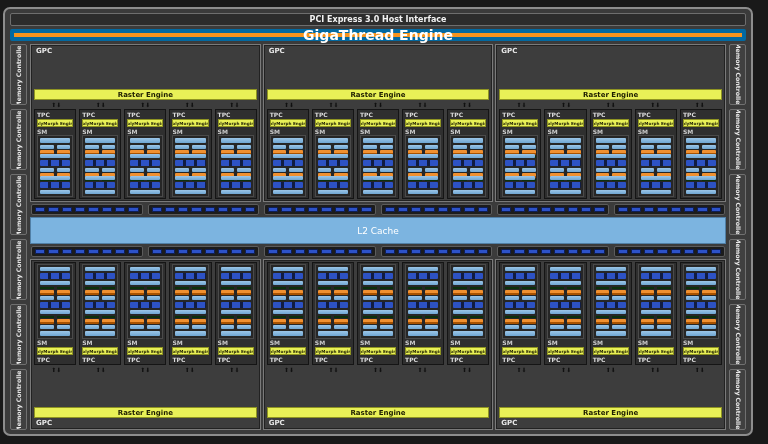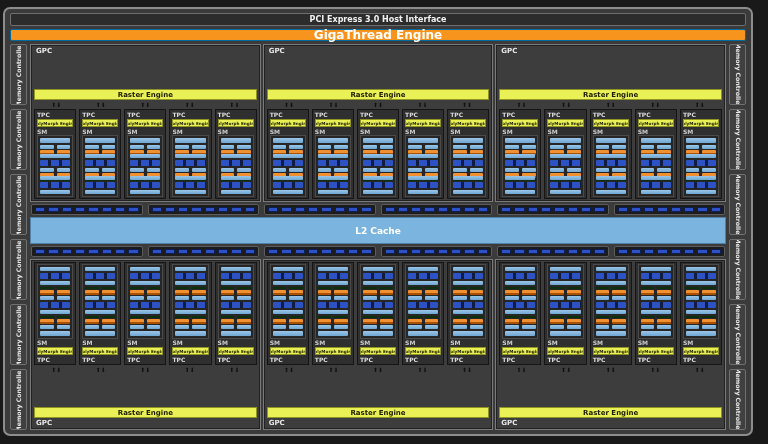--- a/index.html
+++ b/index.html
@@ -7,22 +7,22 @@
               font-family:"DejaVu Sans", sans-serif; }
   .stage { position:relative; width:768px; height:444px; background:#191919; }
 
   .panel { position:absolute; left:3px; top:7px; width:750px; height:429px;
            background:#3b3b3b; border:2px solid #8d8d8d; border-radius:7px;
            padding:4px 5px; display:flex; flex-direction:column; }
 
   .bar-pci { height:13px; margin-bottom:3px; background:#2c2c2c; border:1px solid #6e6e6e;
              border-radius:2px; color:#f2f2f2; font-size:8px; font-weight:bold;
              display:flex; align-items:center; justify-content:center; }
-  .bar-giga { height:12px; margin-bottom:3px; background:#f7941e; border:1px solid #0369a1;
-              border-radius:2px; color:#ffffff; font-size:12px; font-weight:bold;
+  .bar-giga { height:12px; margin-bottom:3px; background:#f7941e; border:4px solid #0369a1;
+              border-radius:2px; color:#ffffff; font-size:14px; font-weight:bold;
               display:flex; align-items:center; justify-content:center; }
 
   .main { flex:1; display:flex; gap:3px; min-height:0; }
 
   
   .mem-col { width:17px; display:flex; flex-direction:column; gap:4px; }
   .mem { flex:1; background:#404040; border:1px solid #707070; border-radius:2px;
          display:flex; align-items:center; justify-content:center; overflow:hidden; }
   .mem span { font-size:7px; font-weight:bold; color:#e6e6e6; white-space:nowrap;
               writing-mode:vertical-rl; transform:rotate(180deg) scale(0.88); }
@@ -33,21 +33,21 @@
   .gpc-row { display:flex; gap:2px; }
   .gpc-row.top { height:158px; }
   .gpc-row.bottom { flex:1; }
 
   .xbar { height:12px; display:flex; gap:5px; padding:0 1px; }
   .xgroup { flex:1; background:#1c1c1c; border:1px solid #5c5c5c; border-radius:2px;
             display:flex; gap:3px; align-items:center; padding:0 3px; }
   .xseg { flex:1; height:5px; background:#2d52c8; border:1px solid #0e1e55; border-radius:1px; }
 
   .l2 { height:30px; background:#7cb4e0; border:1px solid #517fa5; color:#ffffff;
-        font-size:9px; font-weight:bold; display:flex; align-items:center; justify-content:center; }
+        font-size:9px; font-weight:normal; display:flex; align-items:center; justify-content:center; }
 
   
   .gpc { flex:1; background:#3d3d3d; border:1px solid #7a7a7a; box-shadow:inset 0 0 0 1px #222;
          display:flex; flex-direction:column; padding:2px 3px; gap:1px; min-width:0; }
   .gpc.flipped { flex-direction:column-reverse; }
   .gpc-label { height:8px; line-height:8px; font-size:7px; font-weight:bold; color:#e8e8e8; padding-left:2px; }
   .raster { height:11px; background:#e9f157; border:1px solid #8f9422; color:#1d1d00;
             font-size:7px; font-weight:bold; display:flex; align-items:center; justify-content:center;margin-top:33px; }
   .arrows { height:7px; display:flex; }
   .arrowpair { flex:1; text-align:center; font-size:6px; line-height:7px; color:#101010; }

